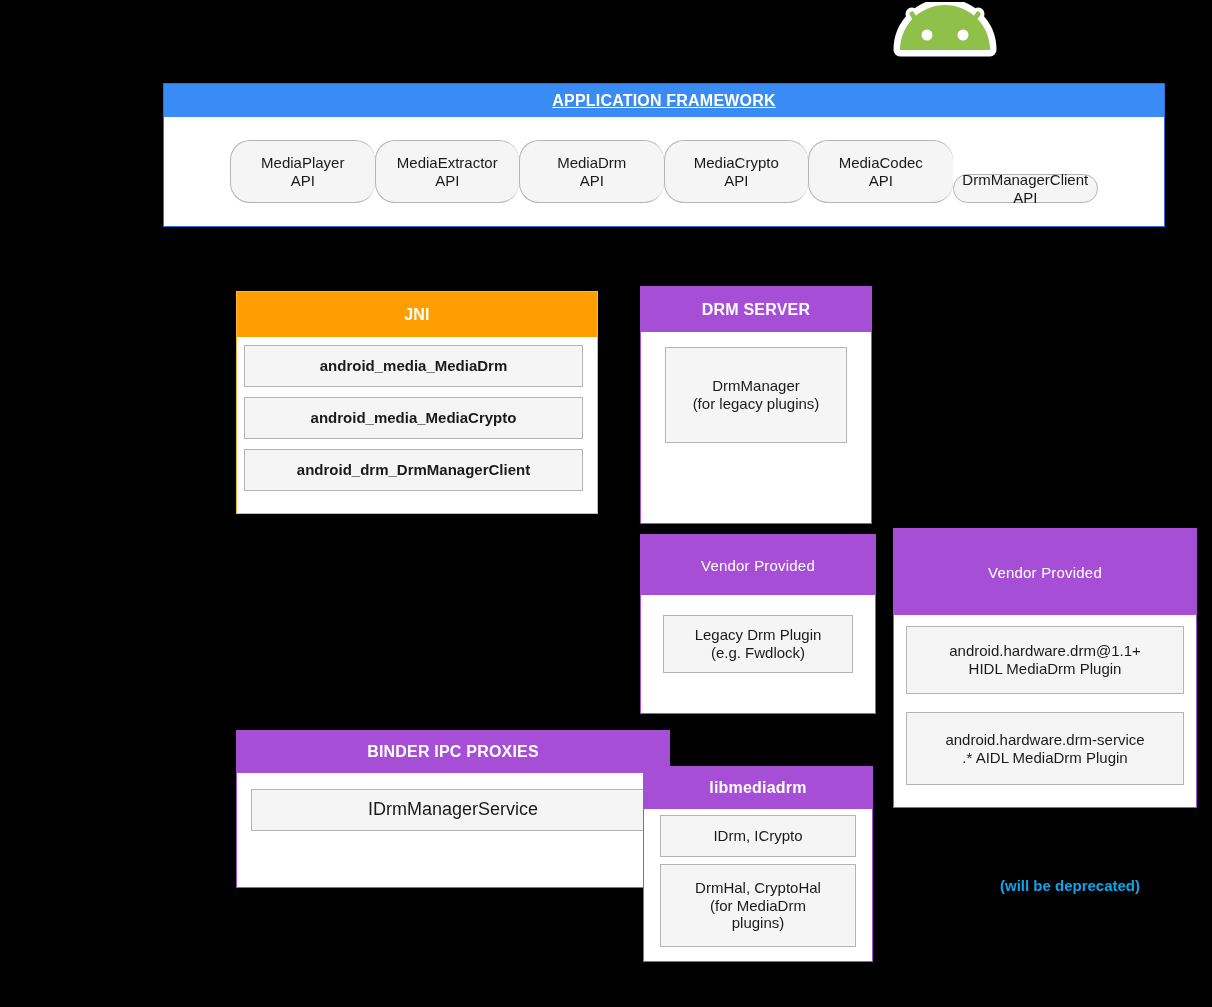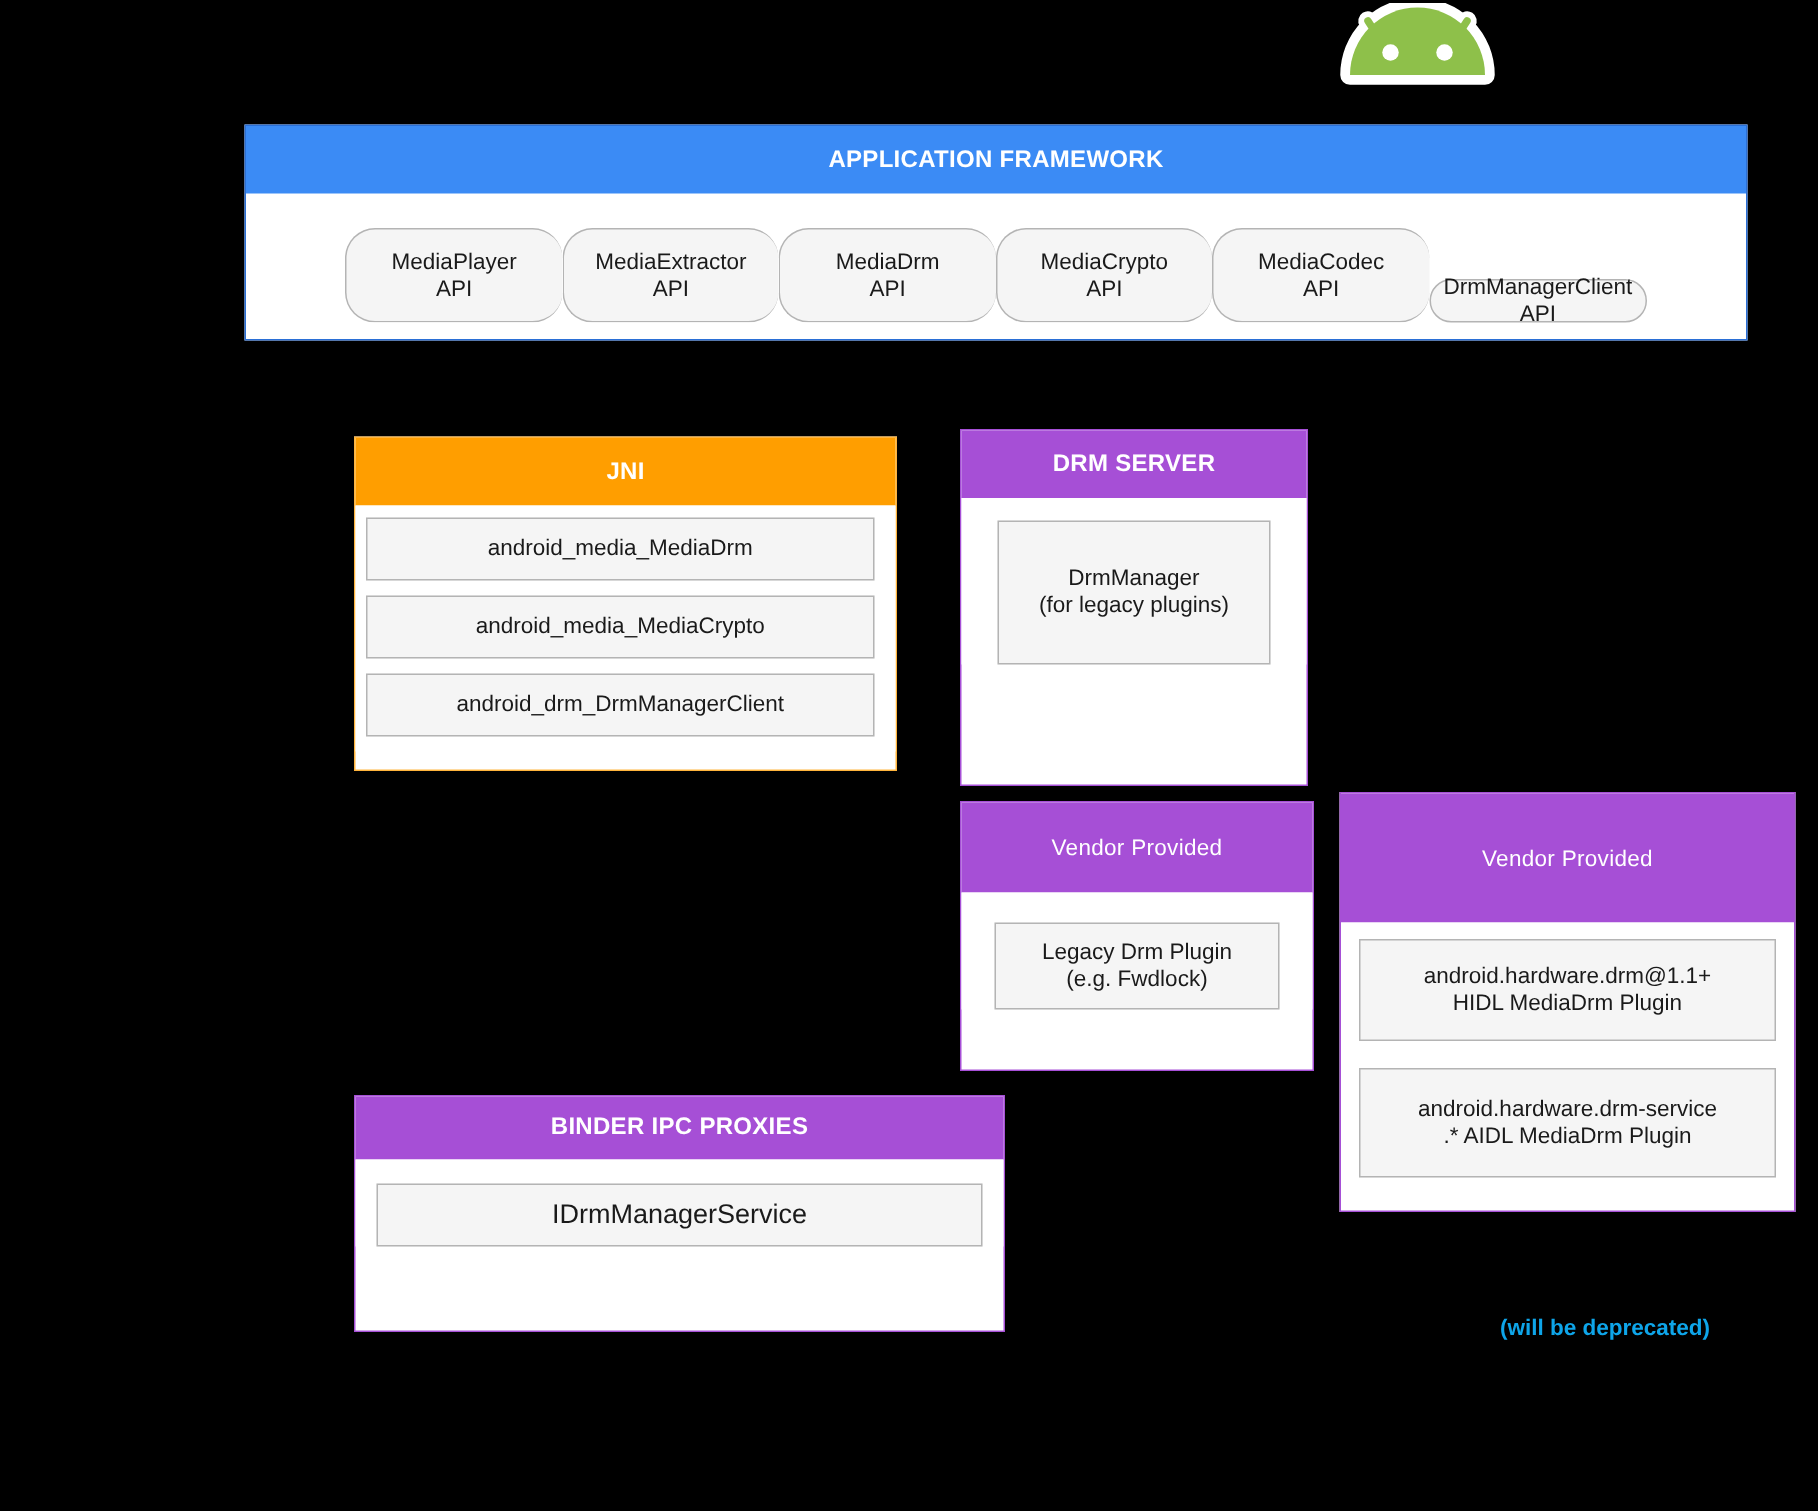--- a/index.html
+++ b/index.html
@@ -61,24 +61,25 @@
   }
 
   
   #app-framework {
     left: 163px; top: 83px;
     width: 1002px; height: 144px;
     border: 1px solid #2a6fd6;
     z-index: 4;
   }
   #app-framework .block-header {
-    height: 45px;
+    height: 33px;
     background: #3b8bf5;
     font-size: 16px;
     font-weight: 600;
+    text-decoration: underline;
   }
   #api-row {
     display: flex;
     margin: 23px 66px 0 66px;
     height: 63px;
   }
   #api-row .chip {
     flex: 1 1 0;
     border-right: none;
     font-size: 15px;
@@ -92,21 +93,21 @@
     left: 236px; top: 291px;
     width: 362px; height: 223px;
     border: 1px solid #ffb43c;
   }
   #jni .block-header {
     height: 45px;
     background: #ff9e00;
     font-size: 16px;
     font-weight: 600;
   }
-  #jni .block-body { padding: 8px 14px 10px 7px; }
+  #jni .block-body { padding: 8px 14px 10px 7px; font-weight: bold; }
   #jni .chip { height: 42px; font-size: 15px; margin-bottom: 10px; }
   #jni .chip:last-child { margin-bottom: 0; }
 
   
   #drm-server {
     left: 640px; top: 286px;
     width: 232px; height: 238px;
     border: 1px solid #a64fd6;
   }
   #drm-server .block-header {
@@ -309,16 +310,25 @@
   <div class="block" id="vendor-hal">
     <div class="block-header">Vendor Provided</div>
     <div class="block-body">
       <div class="chip hal-a">android.hardware.drm@1.1+
 HIDL MediaDrm Plugin</div>
       <div class="chip hal-b">android.hardware.drm-service
 .* AIDL MediaDrm Plugin</div>
     </div>
   </div>
 
+  <div class="block" id="libmediadrm">
+    <div class="block-header">libmediadrm</div>
+    <div class="block-body">
+      <div class="chip lm-a">IDrm, ICrypto</div>
+      <div class="chip lm-b">DrmHal, CryptoHal
+(for MediaDrm
+plugins)</div>
+    </div>
+  </div>
 
   <div id="deprecated-note">(will be deprecated)</div>
 
 </div>
 
 </body></html>

